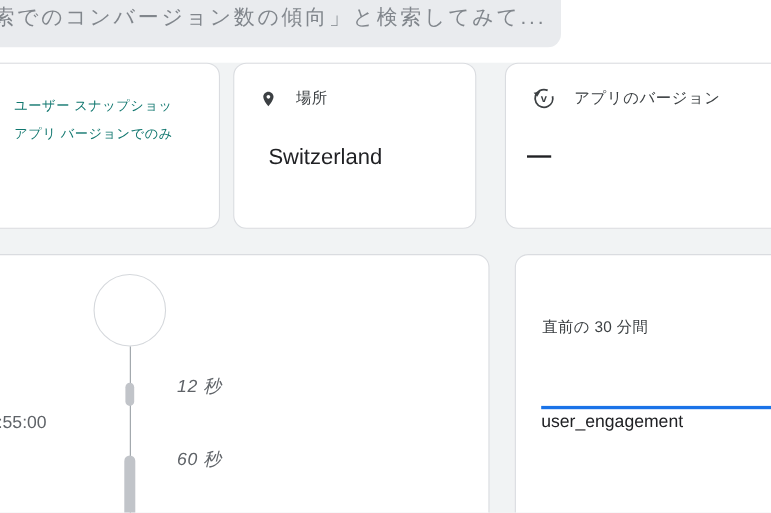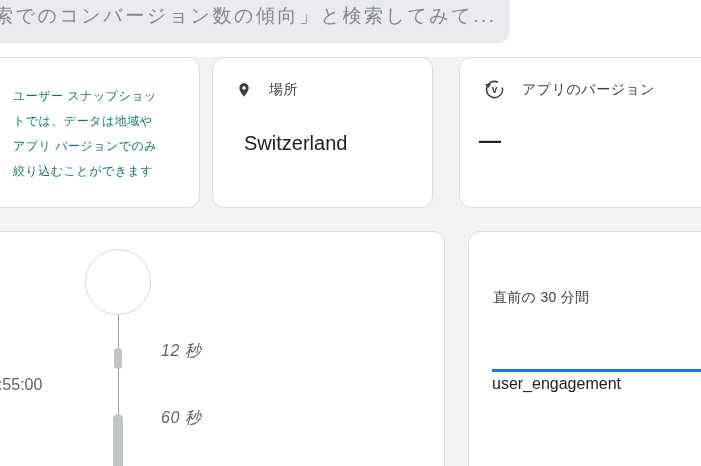--- a/index.html
+++ b/index.html
@@ -61,23 +61,21 @@
 <body>
 
 <div class="header-bg"></div>
 
 <div class="banner">
   <span class="banner-text">索でのコンバージョン数の傾向」と検索してみて...</span>
 </div>
 
 <div class="card card-note">
   <div class="note-line">ユーザー スナップショッ</div>
-  <div class="note-line">トでは、データは地域や</div>
   <div class="note-line">アプリ バージョンでのみ</div>
-  <div class="note-line">絞り込むことができます</div>
 </div>
 
 <div class="card card-location">
   <div class="card-head loc-head">
     <span>
       <svg class="icon-svg" width="16" height="20" viewBox="0 0 24 24">
         <path fill="#3c4043" d="M12 2C8.13 2 5 5.13 5 9c0 5.25 7 13 7 13s7-7.75 7-13c0-3.87-3.13-7-7-7zm0 9.5c-1.38 0-2.5-1.12-2.5-2.5s1.12-2.5 2.5-2.5 2.5 1.12 2.5 2.5-1.12 2.5-2.5 2.5z"></path>
       </svg>
     </span>
     <span class="metric-label">場所</span>

